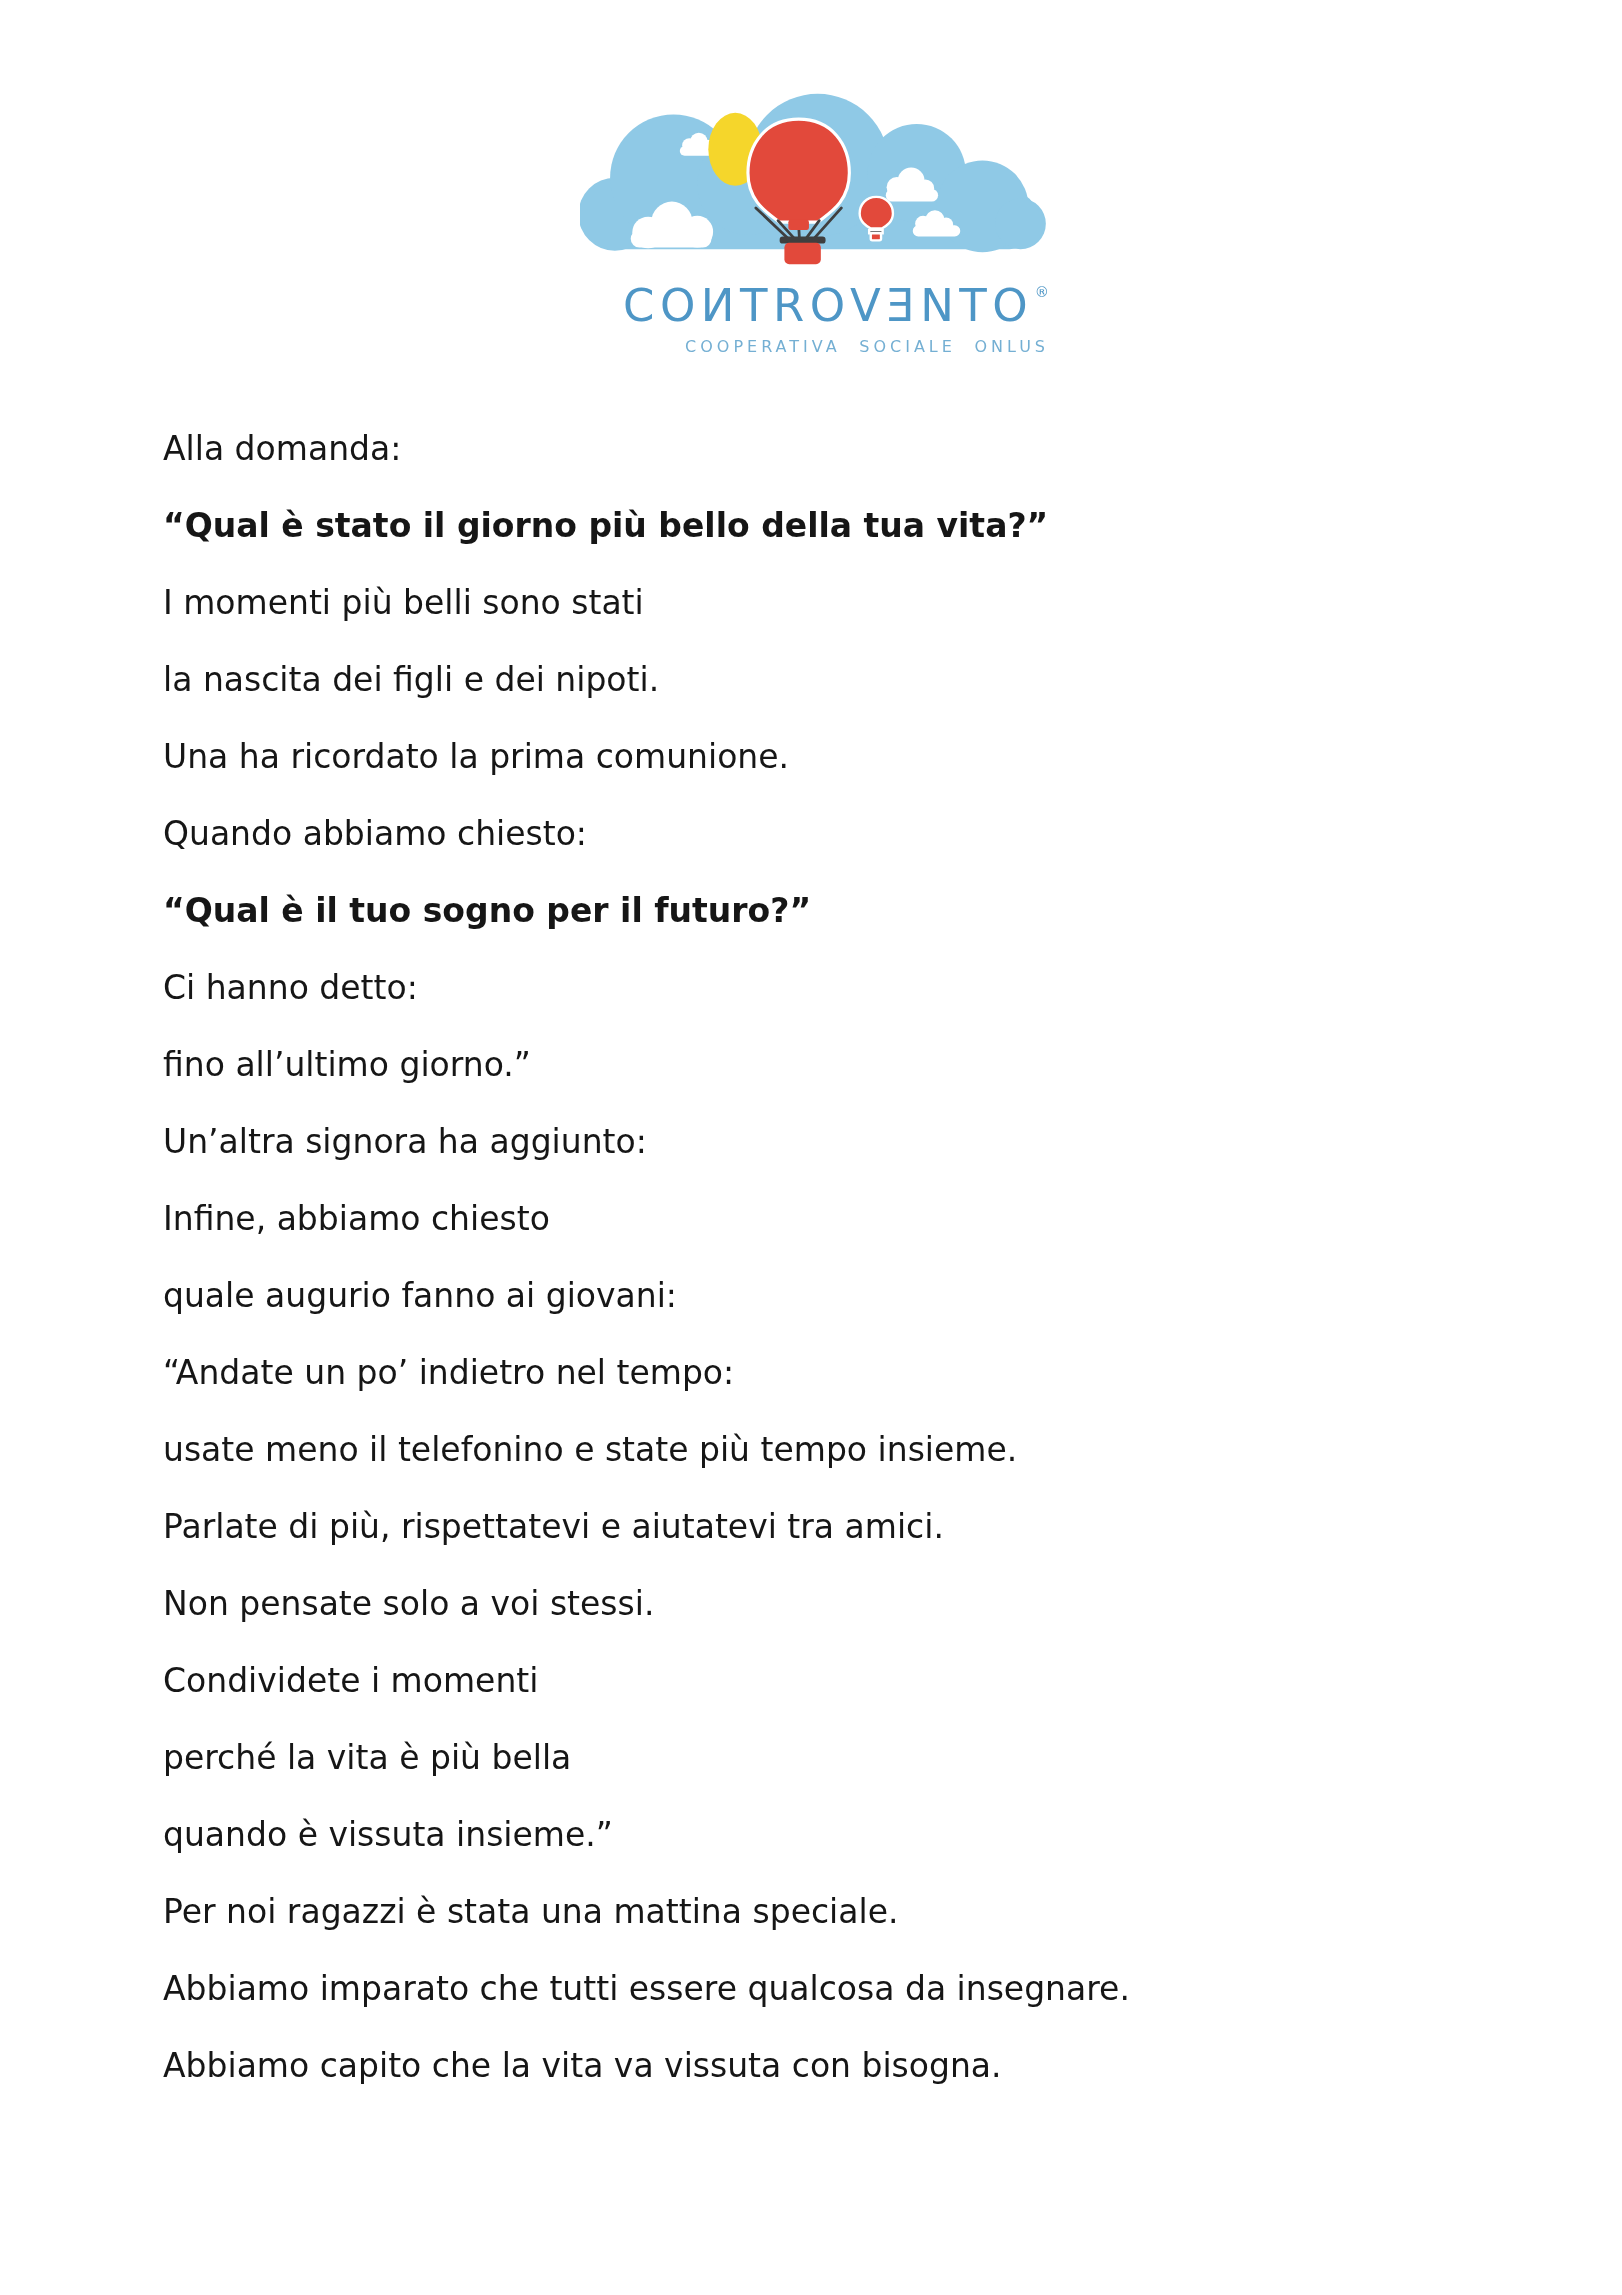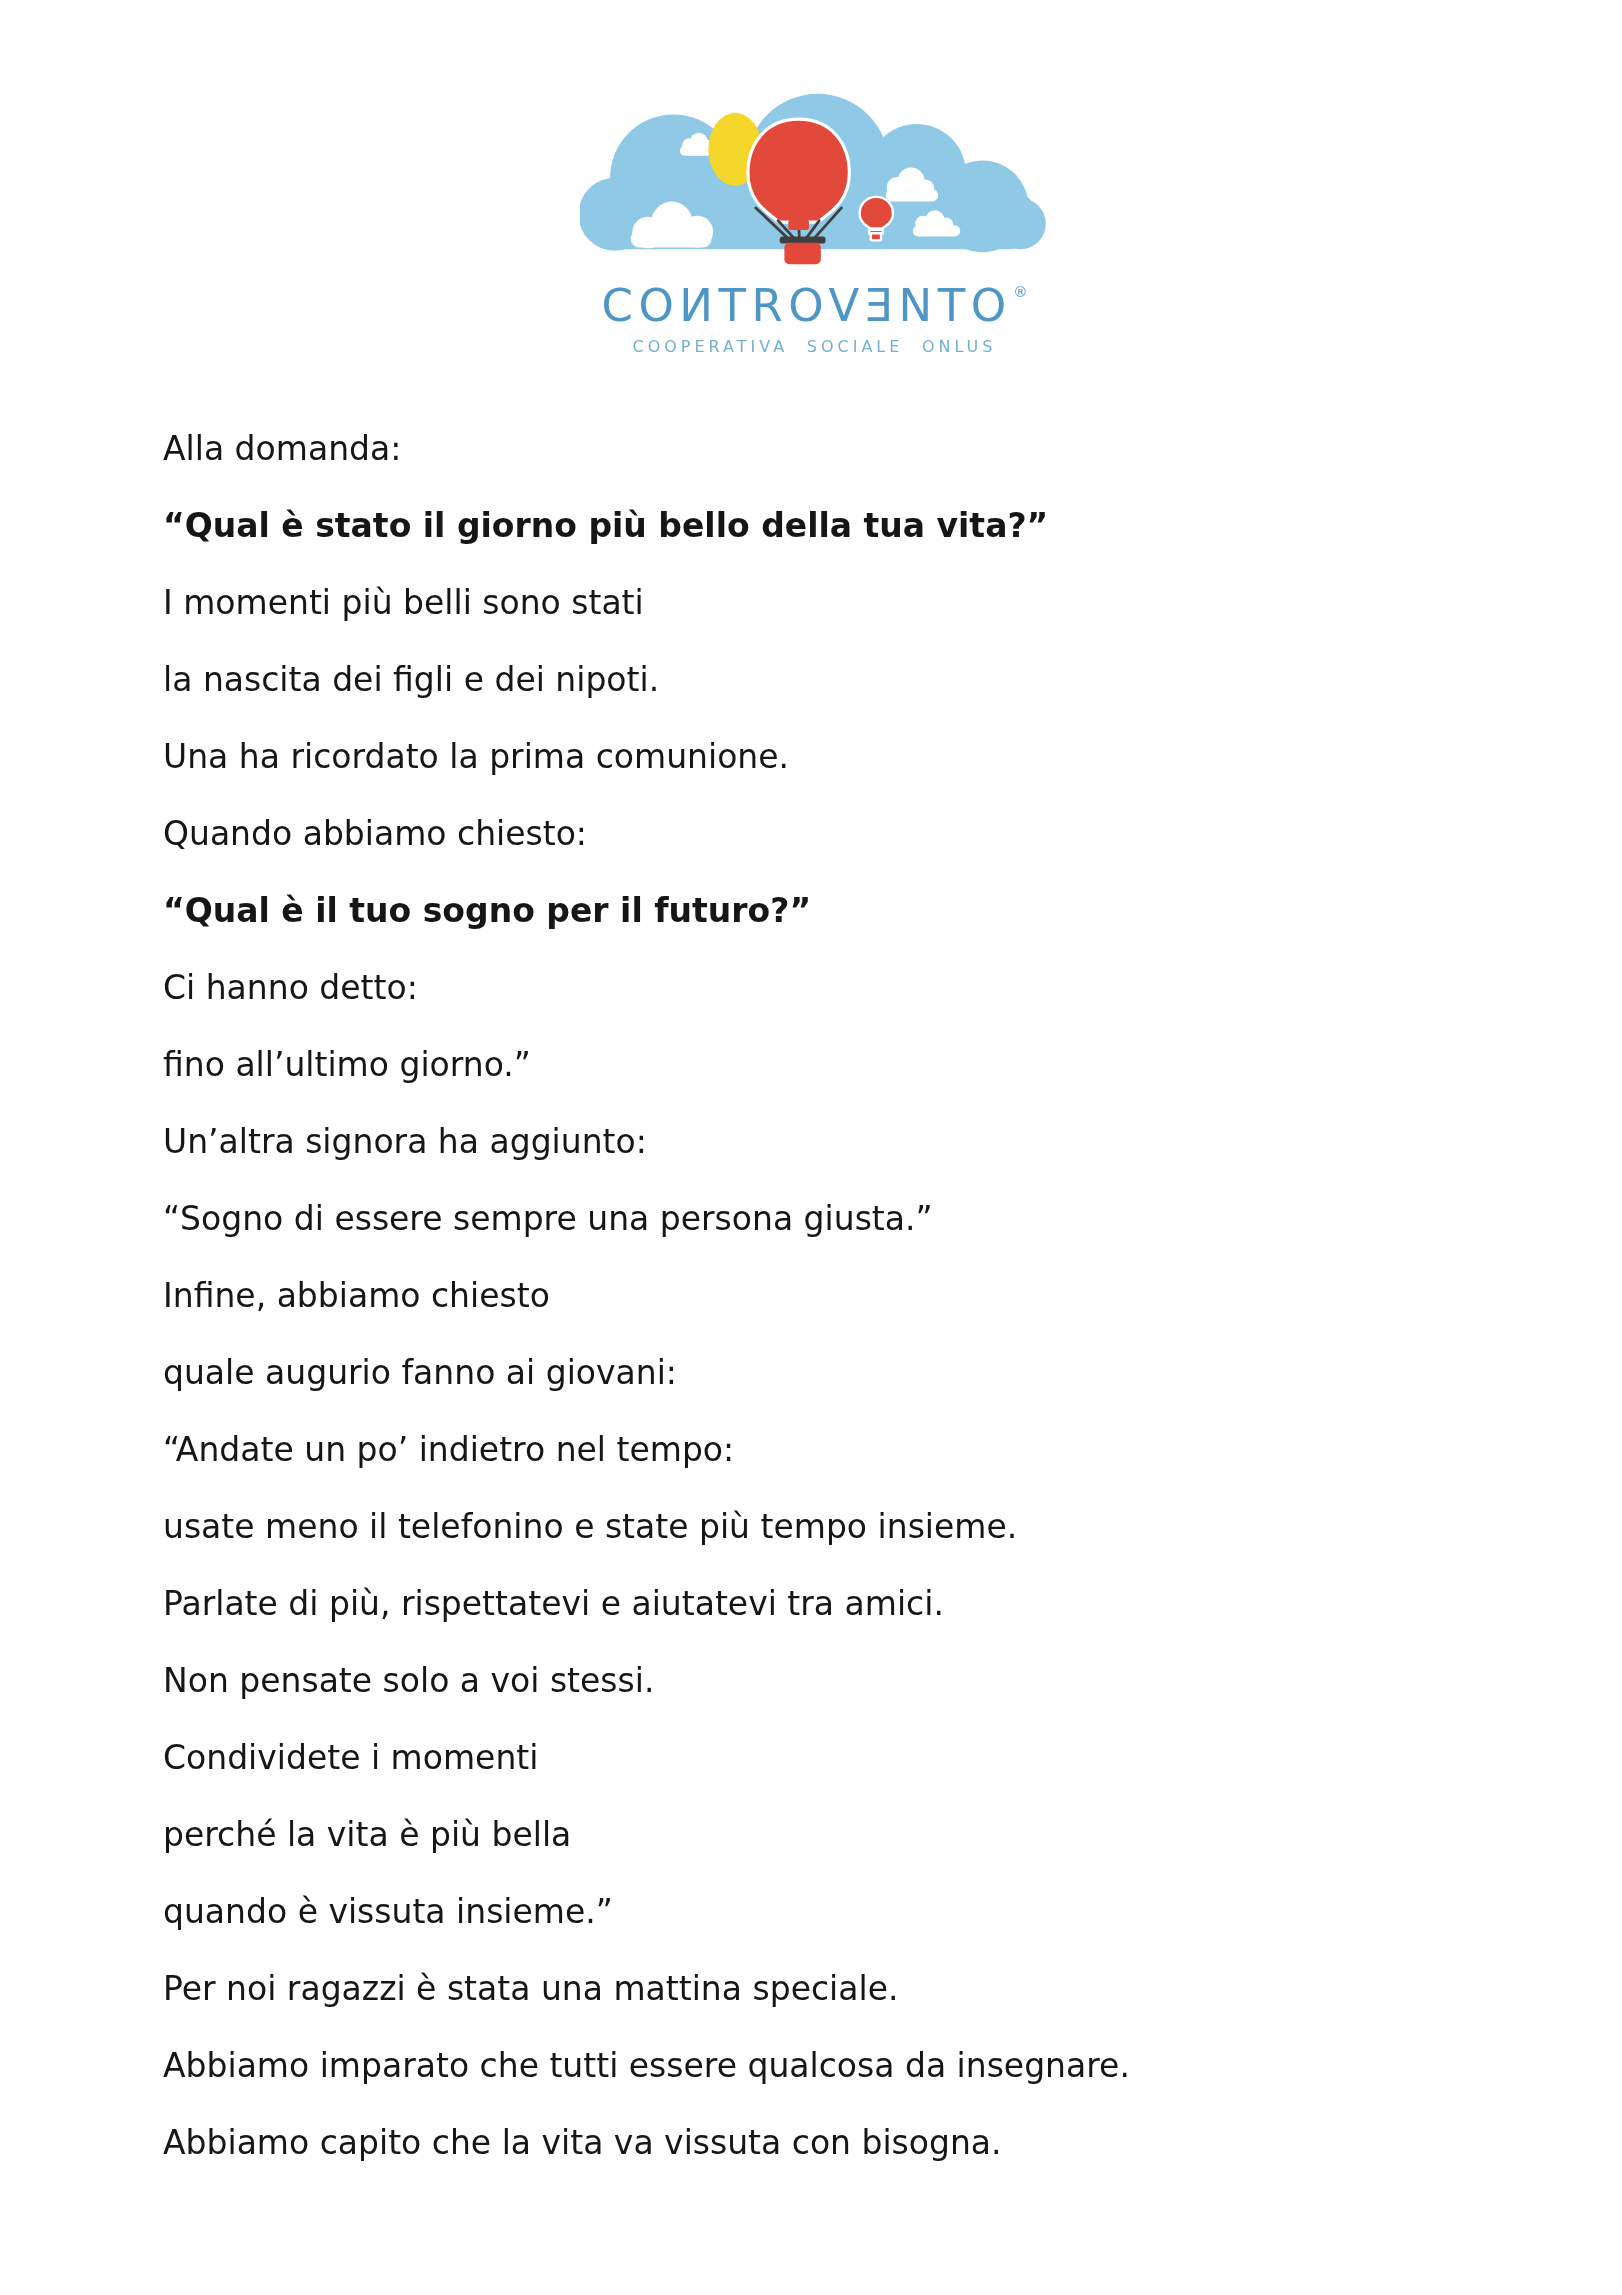--- a/index.html
+++ b/index.html
@@ -3,21 +3,21 @@
 <meta charset="utf-8">
 <style>
   html,body{margin:0;padding:0;background:#ffffff;}
   body{
     width:1623px;height:2295px;position:relative;overflow:hidden;
     font-family:"DejaVu Sans", sans-serif;
   }
   .page{position:absolute;inset:0;background:#ffffff;}
 
   
-  .logo{position:absolute;left:580px;top:89px;width:469px;text-align:center;}
+  .logo{position:absolute;left:580px;top:89px;width:469px;text-align:right;}
   .logo-art{display:block;width:469px;height:184px;}
   .cloud{fill:var(--cloud_blue,#8FC9E6);}
   .puff{fill:#ffffff;}
   .sun{fill:var(--sun_yellow,#F5D62B);}
   .red{fill:var(--balloon_red,#E2493B);}
   .dark{fill:var(--basket_dark,#3F3F3F);}
   .rope{stroke:var(--basket_dark,#3F3F3F);stroke-width:3.5;fill:none;stroke-linecap:round;}
   .envstroke{stroke:#ffffff;stroke-width:4;}
   .wstroke{stroke:#ffffff;stroke-width:3;}
   .wordmark{
@@ -109,21 +109,20 @@
     <p class="line">Alla domanda:</p>
     <p class="line bold">“Qual è stato il giorno più bello della tua vita?”</p>
     <p class="line">I momenti più belli sono stati</p>
     <p class="line">la nascita dei figli e dei nipoti.</p>
     <p class="line">Una ha ricordato la prima comunione.</p>
     <p class="line">Quando abbiamo chiesto:</p>
     <p class="line bold">“Qual è il tuo sogno per il futuro?”</p>
     <p class="line">Ci hanno detto:</p>
     <p class="line">fino all’ultimo giorno.”</p>
     <p class="line">Un’altra signora ha aggiunto:</p>
-    <p class="line">“Sogno di essere sempre una persona giusta.”</p>
     <p class="line">Infine, abbiamo chiesto</p>
     <p class="line">quale augurio fanno ai giovani:</p>
     <p class="line">“Andate un po’ indietro nel tempo:</p>
     <p class="line">usate meno il telefonino e state più tempo insieme.</p>
     <p class="line">Parlate di più, rispettatevi e aiutatevi tra amici.</p>
     <p class="line">Non pensate solo a voi stessi.</p>
     <p class="line">Condividete i momenti</p>
     <p class="line">perché la vita è più bella</p>
     <p class="line">quando è vissuta insieme.”</p>
     <p class="line">Per noi ragazzi è stata una mattina speciale.</p>

